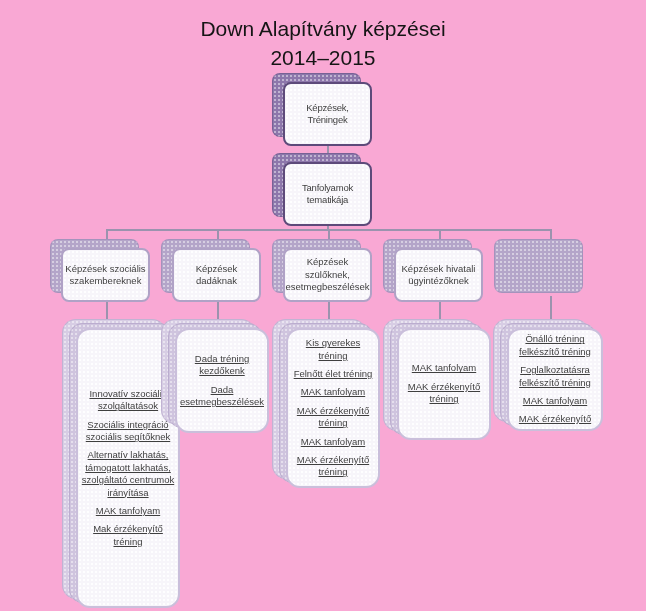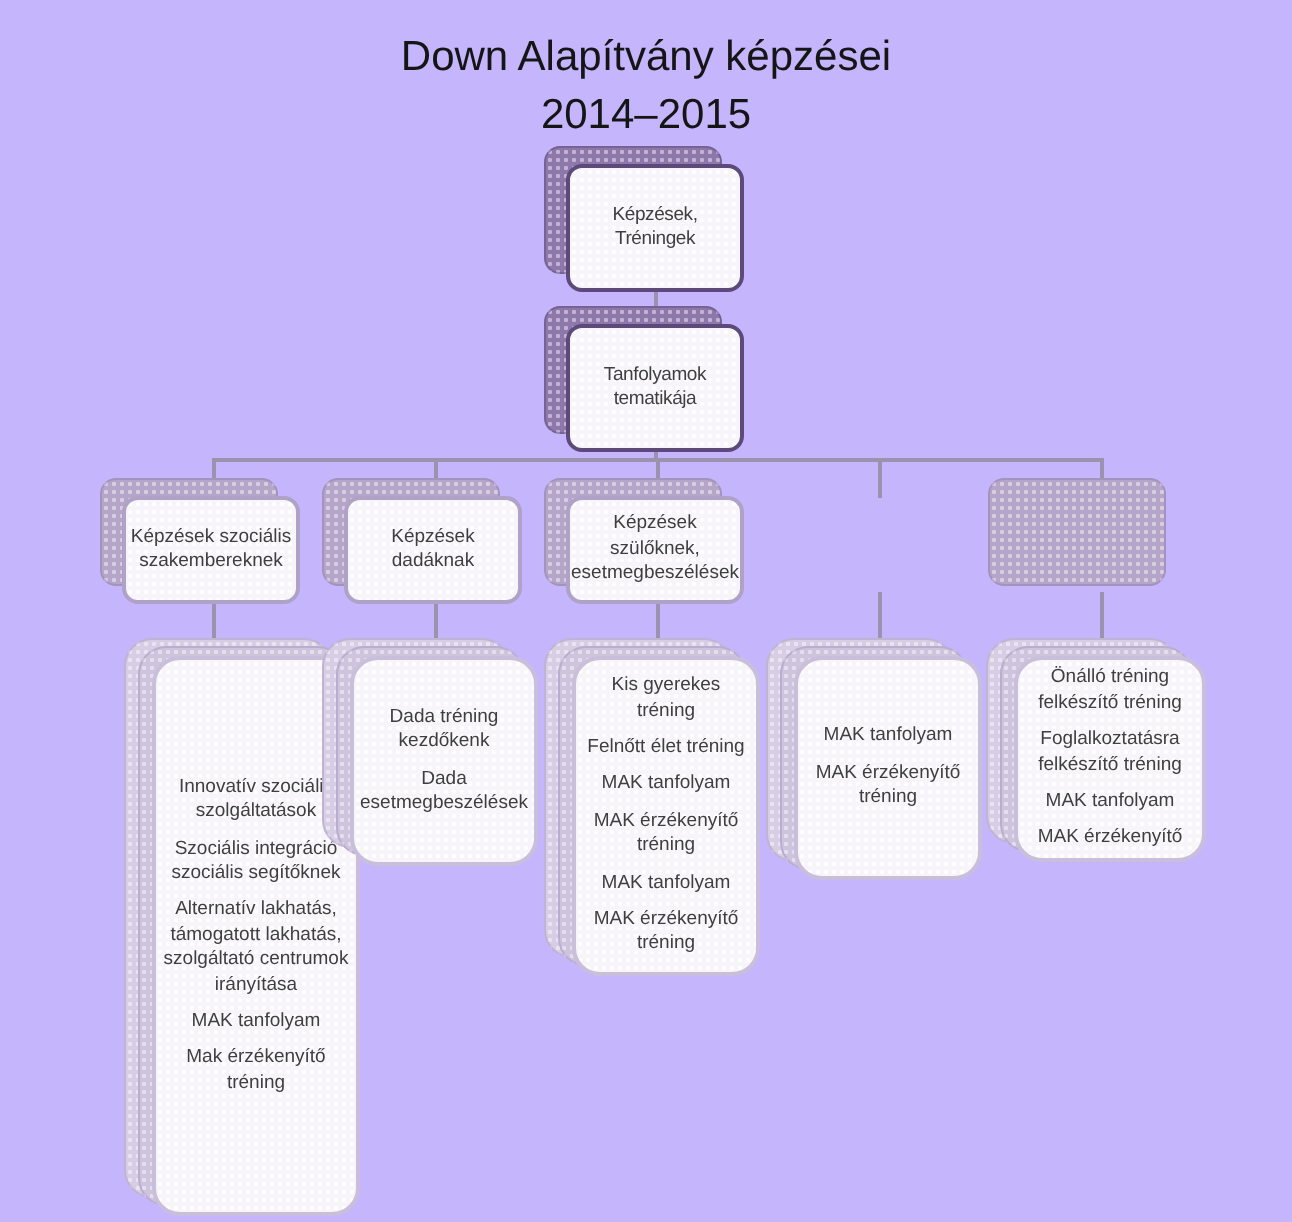--- a/index.html
+++ b/index.html
@@ -9,21 +9,21 @@
     --pale-purple-fill:#d7cde4;
     --paler-purple-fill:#cfc4de;
     --front-fill:#f7f5fa;
     --branch-border:#b0a2c6;
     --leaf-border:#cabfdb;
     --connector-line:#9b93ae;
     --text-color:#3f3f3f;
   }
   html,body{margin:0;padding:0;background:#ffffff;}
   .canvas{
-    position:relative;width:646px;height:611px;background:#c4b5fd;overflow:hidden;
+    position:relative;width:646px;height:611px;background:#f9a8d4;overflow:hidden;
     font-family:"Liberation Sans", sans-serif;color:var(--text-color);
   }
   .title{
     position:absolute;left:0;top:14px;width:646px;text-align:center;
     font-size:21px;line-height:29px;color:#151515;
   }
   
   .conn{position:absolute;background:var(--connector-line);}
   .conn.v{width:2px;}
   .conn.h{height:2px;}
@@ -54,21 +54,21 @@
   .branch .front{left:11px;top:9px;width:89px;height:54px;border-radius:8px;
     border:2px solid var(--branch-border);padding:2px;}
   
   .leaf{width:calc(var(--fw) + 14px);height:calc(var(--fh) + 9px);}
   .leaf .back2{left:0;top:0;width:var(--fw);height:var(--fh);border-radius:14px;
     background-color:var(--pale-purple-fill);border:1px solid rgba(141,119,171,.3);}
   .leaf .back1{left:7px;top:4px;width:var(--fw);height:var(--fh);border-radius:14px;
     background-color:var(--paler-purple-fill);border:1px solid rgba(141,119,171,.3);}
   .leaf .front{left:14px;top:9px;width:var(--fw);height:var(--fh);border-radius:14px;
     border:2px solid var(--leaf-border);flex-direction:column;padding:4px 1px;}
-  .leaf-item{margin:3px 2px;}
+  .leaf-item{margin:3px 2px;text-decoration:underline;}
   .leaf-1{--fw:104px;--fh:280px;}
   .leaf-2{--fw:94px;--fh:105px;}
   .leaf-3{--fw:94px;--fh:160px;}
   .leaf-4{--fw:94px;--fh:112px;}
   .leaf-5{--fw:96px;--fh:103px;}
 </style>
 </head>
 <body>
 
 <div class="canvas">
@@ -117,20 +117,26 @@
     <div class="front">
       <span>Képzések dadáknak</span>
     </div>
   </div>
   <div class="node branch" style="left:272px;top:239px">
     <div class="back pat"></div>
     <div class="front">
       <span>Képzések szülőknek, esetmegbeszélések</span>
     </div>
   </div>
+  <div class="node branch" style="left:383px;top:239px">
+    <div class="back pat"></div>
+    <div class="front">
+      <span>Képzések hivatali ügyintézőknek</span>
+    </div>
+  </div>
   <div class="node branch" style="left:494px;top:239px">
     <div class="back pat"></div>
   </div>
 
   <div class="node leaf leaf-1" style="left:62px;top:319px">
     <div class="back back2 pat"></div>
     <div class="back back1 pat"></div>
     <div class="front">
         <div class="leaf-item">Innovatív szociális szolgáltatások</div>
         <div class="leaf-item">Szociális integráció szociális segítőknek</div>

